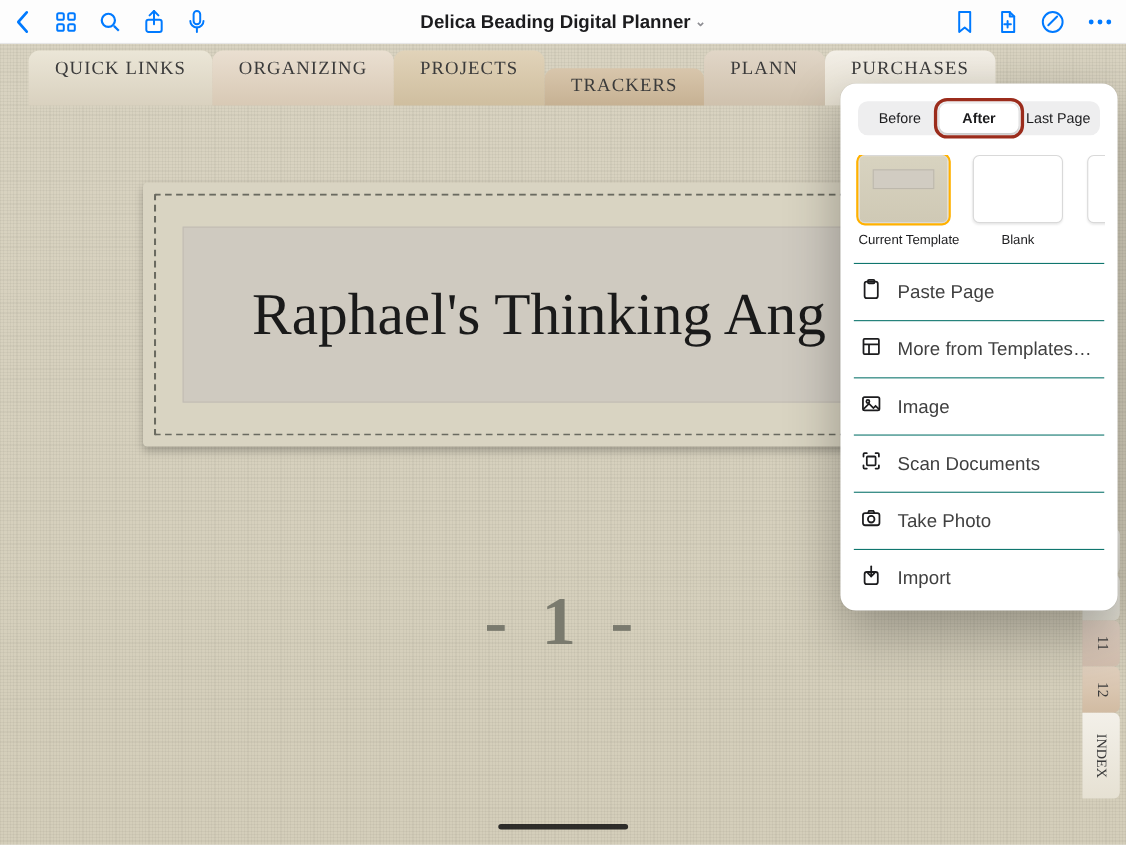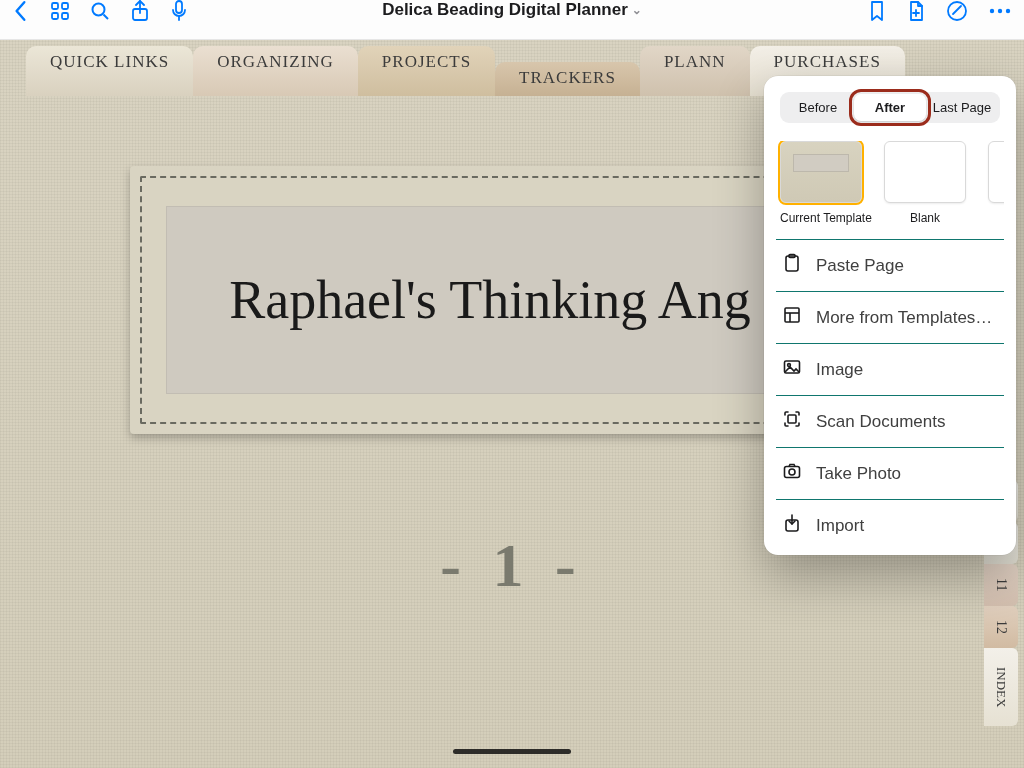--- a/index.html
+++ b/index.html
@@ -1,18 +1,18 @@
 <!DOCTYPE html>
 <html><head>
 <meta charset="utf-8">
 <style>
   * { margin: 0; padding: 0; box-sizing: border-box; -webkit-font-smoothing: antialiased; }
   html, body { width: 1024px; height: 768px; overflow: hidden; font-family: -apple-system, BlinkMacSystemFont, "Helvetica Neue", sans-serif; background: #fff; }
   
-  .toolbar { height: 40px; display: flex; align-items: flex-start; padding: 0 12px; border-bottom: 1px solid #e6e6e6; background: #fdfdfd; position: relative; }
+  .toolbar { height: 40px; display: flex; align-items: center; padding: 0 12px; border-bottom: 1px solid #e6e6e6; background: #fdfdfd; position: relative; }
   .toolbar .left, .toolbar .right { display: flex; align-items: center; gap: 20px; }
   .toolbar .right { margin-left: auto; }
   .toolbar .title-wrap { position: absolute; left: 0; right: 0; text-align: center; pointer-events: none; }
   .toolbar .title { font-size: 17px; font-weight: 700; color: #1c1c1e; display: inline-flex; align-items: center; gap: 4px; pointer-events: auto; }
   .toolbar .title .chev { font-size: 12px; color: #8e8e93; }
   .tb-icon { color: #007aff; display: inline-flex; cursor: pointer; }
   
   .page-area { position: relative; width: 1024px; height: 728px; background: #e8e3d5; }
   .linen { position: absolute; inset: 0;
     background:
@@ -31,21 +31,21 @@
   .htabs .tab.t6 { background: linear-gradient(#e1d6c7,#cfc1ad); }
   
   .vtabs { position: absolute; right: 6px; top: 440px; display: flex; flex-direction: column; gap: 0; }
   .vtabs .vtab { width: 34px; height: 42px; display: flex; align-items: center; justify-content: center; font-size: 14px; font-family: Georgia, serif; color: #3b3b3b; writing-mode: vertical-rl; cursor: pointer; border-radius: 0 6px 6px 0; }
   .vtabs .vtab.p1 { background: linear-gradient(#efeee8,#e2dfd3); }
   .vtabs .vtab.p2 { background: linear-gradient(#efeee8,#e2dfd3); }
   .vtabs .vtab.p3 { background: linear-gradient(#e3d3c5,#d3bfaf); }
   .vtabs .vtab.p4 { background: linear-gradient(#e1d0be,#d1bba2); }
   .vtabs .vtab.idx { background: linear-gradient(#f3f0e9,#e6e1d3); height: 78px; font-size: 13px;}
   
-  .panel { position: absolute; left: 130px; top: 126px; width: 720px; height: 268px; background: #d9d4c2; border-radius: 4px; box-shadow: 0 4px 8px rgba(0,0,0,.25); }
+  .panel { position: absolute; left: 130px; top: 126px; width: 720px; height: 240px; background: #d9d4c2; border-radius: 4px; box-shadow: 0 4px 8px rgba(0,0,0,.25); }
   .panel .stitch { position: absolute; inset: 10px; border: 2px dashed #6a6a60; border-radius: 2px; }
   .panel .plate { position: absolute; left: 36px; right: 36px; top: 40px; bottom: 40px; background: #cfcac0; border: 1px solid #c2bdb3; display: flex; align-items: center; justify-content: center; }
   .panel .plate .script { font-family: "Brush Script MT", "Segoe Script", cursive; font-size: 54px; color: #1a1a1a; white-space: nowrap; }
   
   .pagenum { position: absolute; left: 0; right: 0; top: 490px; text-align: center; font-family: "Times New Roman", Georgia, serif; font-weight: 700; font-size: 62px; color: #7a7a6e; letter-spacing: 8px; }
   .homebar { position:absolute; bottom:14px; left:50%; transform:translateX(-50%); width:118px; height:5px; border-radius:3px; background:#111; opacity:.85;}
   
   .popover { position: absolute; top: 36px; right: 8px; width: 252px; background: #fff; border-radius: 14px; box-shadow: 0 20px 50px rgba(0,0,0,.3), 0 0 0 .5px rgba(0,0,0,.08); padding: 16px 12px 4px; }
   .popover h2 { text-align: center; font-size: 17px; font-weight: 700; margin-bottom: 14px; }
   .seg { display: flex; background: #eeeeef; border-radius: 9px; padding: 2px; margin: 0 4px 18px; }

